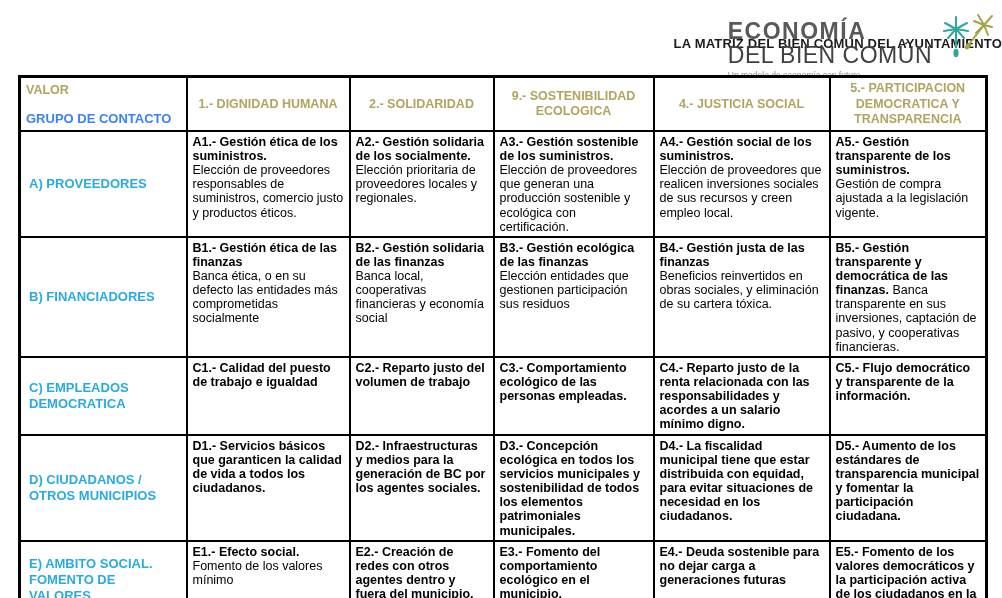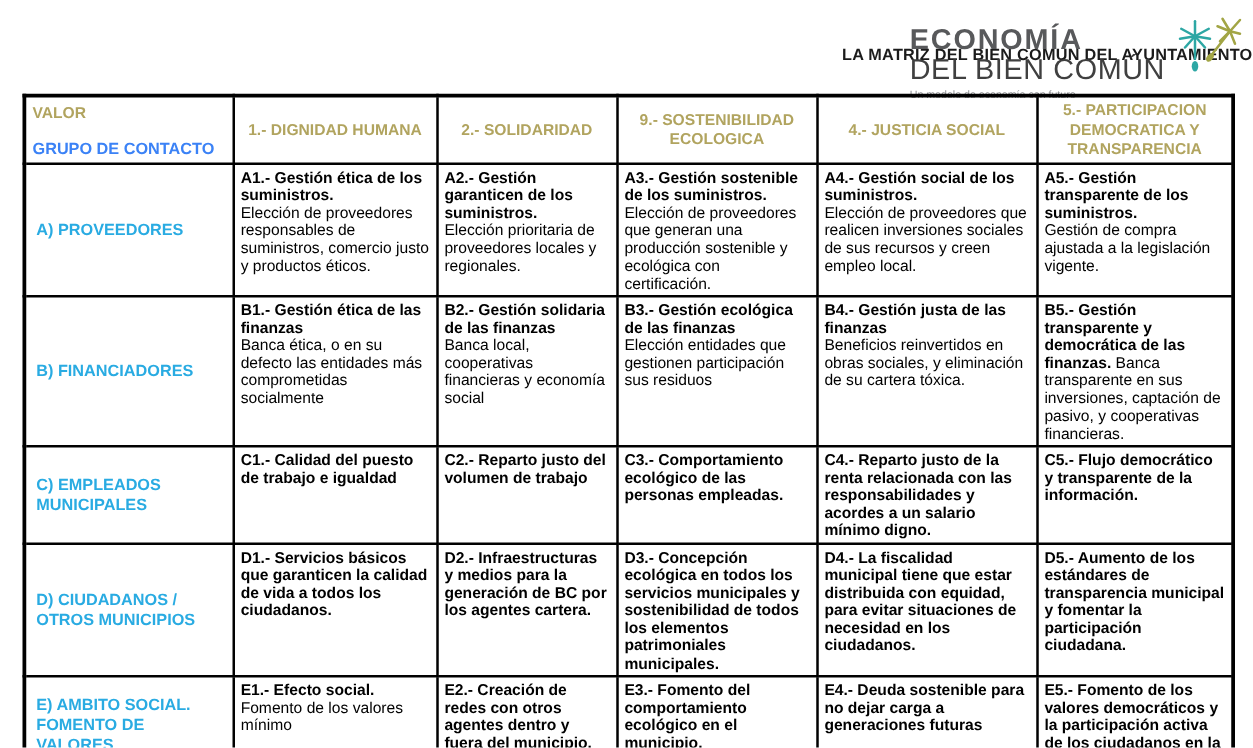--- a/index.html
+++ b/index.html
@@ -112,21 +112,21 @@
     <th class="col-h">5.- PARTICIPACION DEMOCRATICA Y TRANSPARENCIA</th>
   </tr>
 
   <tr class="h-a">
     <td class="row-label">A) PROVEEDORES</td>
     <td>
       <span class="ct">A1.- Gestión ética de los suministros.</span>
       <span class="cd">Elección de proveedores responsables de suministros, comercio justo y productos éticos.</span>
     </td>
     <td>
-      <span class="ct">A2.- Gestión garanticen de los suministros.</span>
+      <span class="ct">A2.- Gestión solidaria de los socialmente.</span>
       <span class="cd">Elección prioritaria de proveedores locales y regionales.</span>
     </td>
     <td>
       <span class="ct">A3.- Gestión sostenible de los suministros.</span>
       <span class="cd">Elección de proveedores que generan una producción sostenible y ecológica con certificación.</span>
     </td>
     <td>
       <span class="ct">A4.- Gestión social de los suministros.</span>
       <span class="cd">Elección de proveedores que realicen inversiones sociales de sus recursos y creen empleo local.</span>
     </td>
@@ -154,21 +154,21 @@
       <span class="ct">B4.- Gestión justa de las finanzas</span>
       <span class="cd">Beneficios reinvertidos en obras sociales, y eliminación de su cartera tóxica.</span>
     </td>
     <td class="inline-desc">
       <span class="ct">B5.- Gestión transparente y democrática de las finanzas.</span>
       <span class="cd">Banca transparente en sus inversiones, captación de pasivo, y cooperativas financieras.</span>
     </td>
   </tr>
 
   <tr class="h-c">
-    <td class="row-label">C) EMPLEADOS MUNICIPALES</td>
+    <td class="row-label">C) EMPLEADOS DEMOCRATICA</td>
     <td>
       <span class="ct">C1.- Calidad del puesto de trabajo e igualdad</span>
       <span class="cd"></span>
     </td>
     <td>
       <span class="ct">C2.- Reparto justo del volumen de trabajo</span>
       <span class="cd"></span>
     </td>
     <td>
       <span class="ct">C3.- Comportamiento ecológico de las personas empleadas.</span>
@@ -184,21 +184,21 @@
     </td>
   </tr>
 
   <tr class="h-d">
     <td class="row-label">D) CIUDADANOS / OTROS MUNICIPIOS</td>
     <td>
       <span class="ct">D1.- Servicios básicos que garanticen la calidad de vida a todos los ciudadanos.</span>
       <span class="cd"></span>
     </td>
     <td>
-      <span class="ct">D2.- Infraestructuras y medios para la generación de BC por los agentes cartera.</span>
+      <span class="ct">D2.- Infraestructuras y medios para la generación de BC por los agentes sociales.</span>
       <span class="cd"></span>
     </td>
     <td>
       <span class="ct">D3.- Concepción ecológica en todos los servicios municipales y sostenibilidad de todos los elementos patrimoniales municipales.</span>
       <span class="cd"></span>
     </td>
     <td>
       <span class="ct">D4.- La fiscalidad municipal tiene que estar distribuida con equidad, para evitar situaciones de necesidad en los ciudadanos.</span>
       <span class="cd"></span>
     </td>

